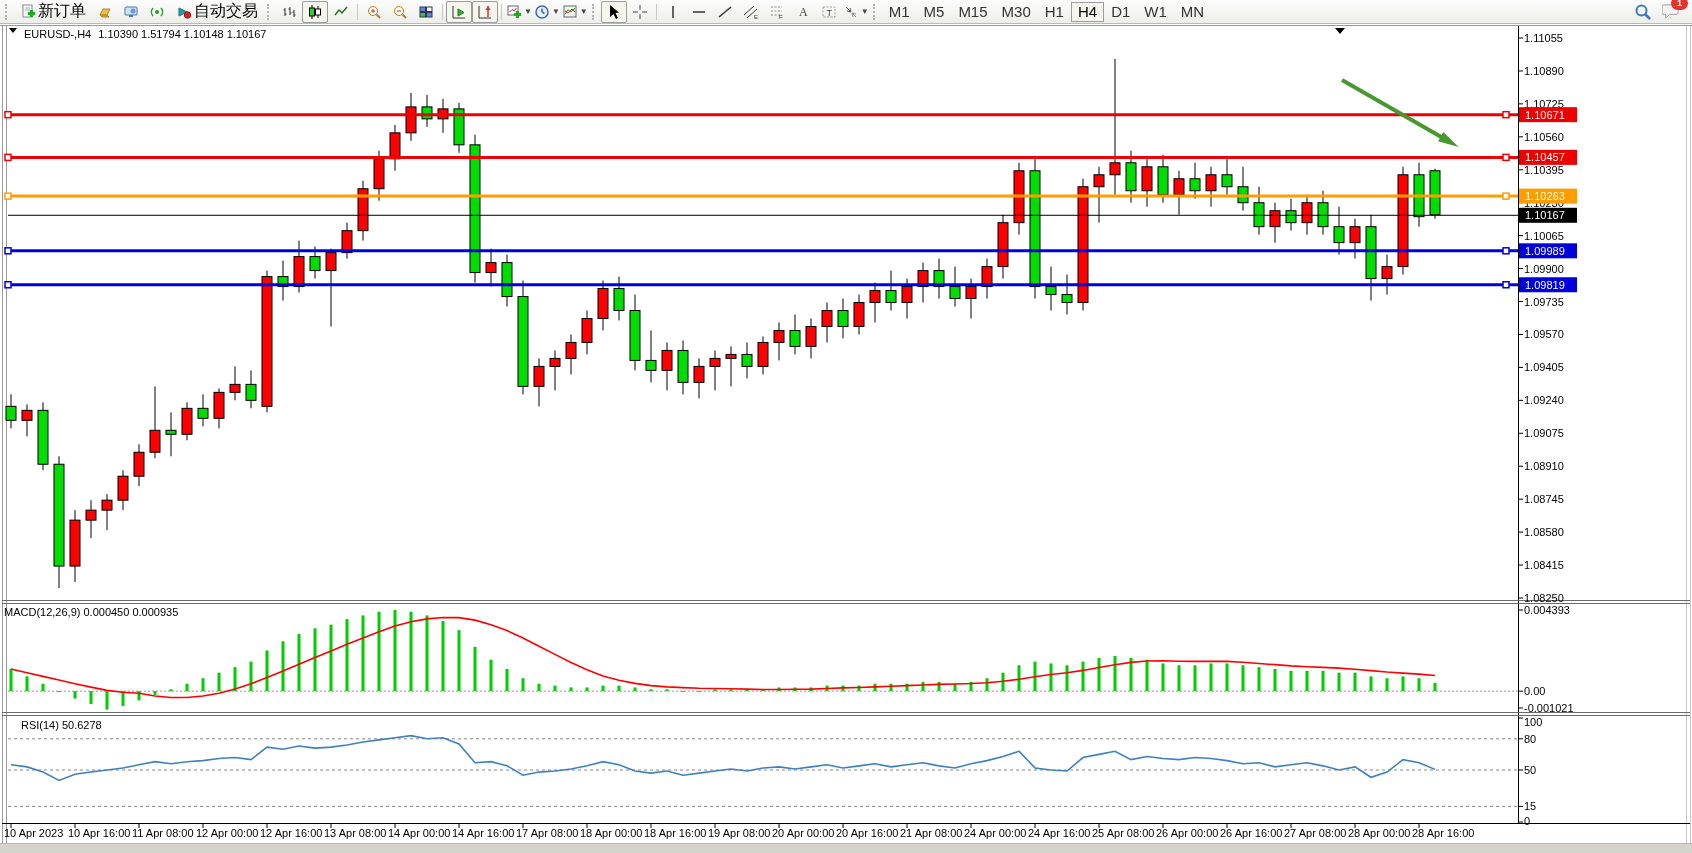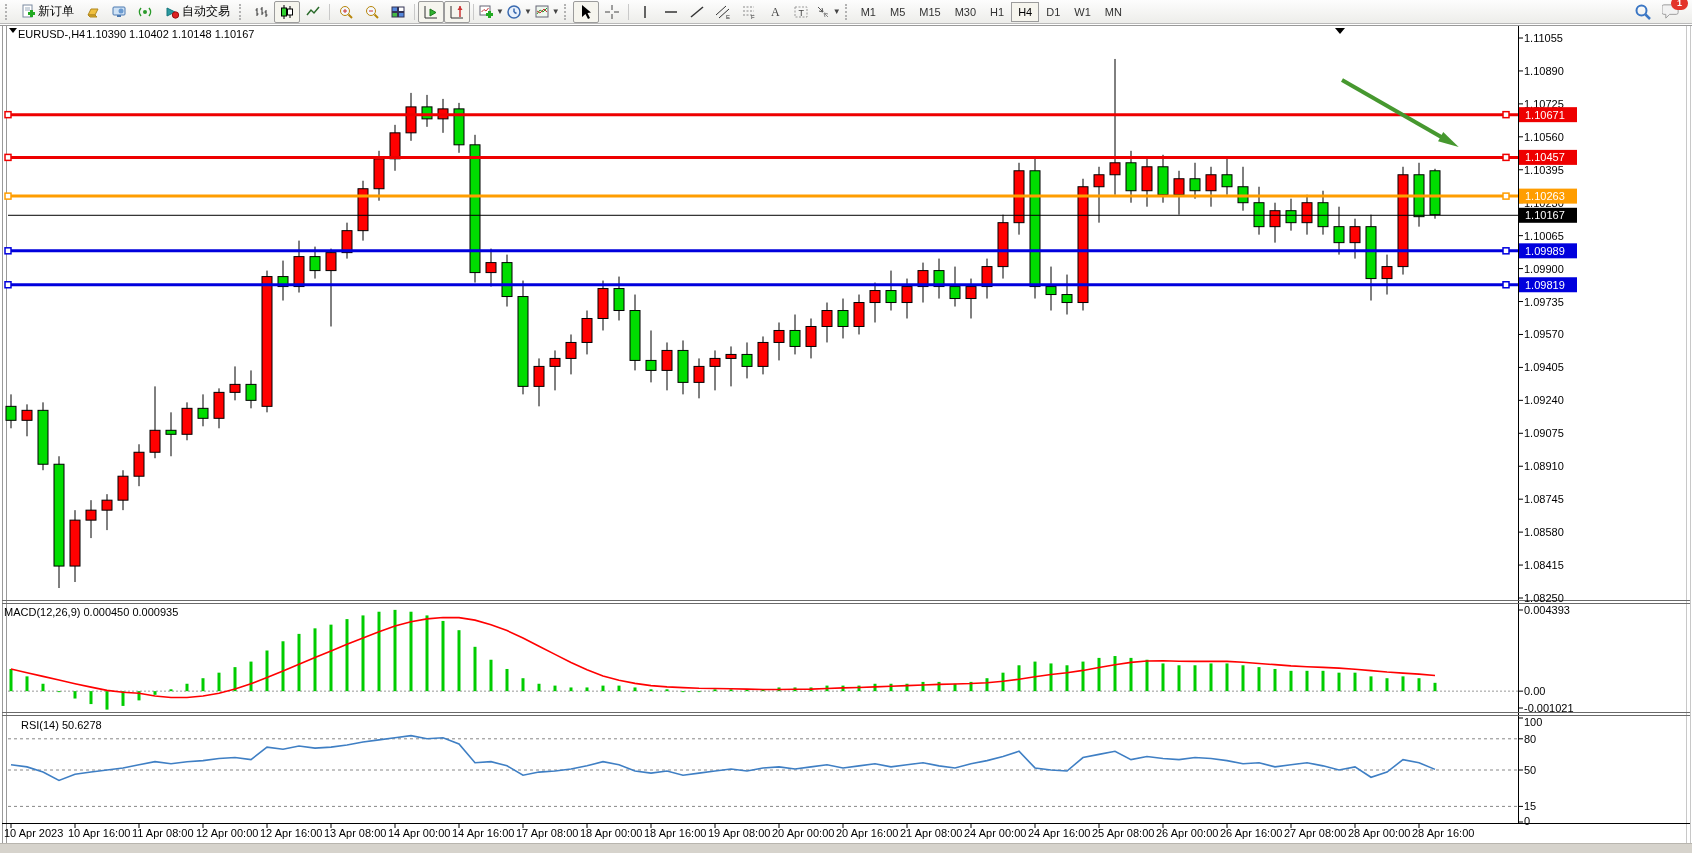--- a/index.html
+++ b/index.html
@@ -7,34 +7,34 @@
        font-family:"Liberation Sans",sans-serif;font-size:11px;color:#000;}
   
   #toolbar{position:absolute;left:0;top:0;width:1692px;height:24px;
            background:linear-gradient(#fdfdfd,#ededea);border-bottom:1px solid #b9b9b9;
            display:flex;align-items:center;padding:0 2px;box-sizing:border-box;}
   .grip{width:3px;height:16px;border-left:2px dotted #b3b3b3;margin:0 4px 0 3px;flex:none;}
   .sep{width:1px;height:16px;background:#c9c9c9;margin:0 3px;flex:none;}
   .tb{height:20px;min-width:24px;display:flex;align-items:center;justify-content:center;
       border:1px solid transparent;border-radius:2px;flex:none;gap:2px;cursor:default;}
   .tb.pressed{background:#f6f5ee;border-color:#9c9c9c;}
-  .tb.txt{padding:0 5px;font-size:12px;}
-  .tf{height:18px;padding:0 6px;font-size:11px;color:#333;display:flex;align-items:center;
+  .tb.txt{padding:0 5px;font-size:16px;}
+  .tf{height:18px;padding:0 6px;font-size:15px;color:#333;display:flex;align-items:center;
       border:1px solid transparent;flex:none;}
   .tf.active{background:#f6f5ee;border-color:#9c9c9c;color:#000;}
   .caret{font-size:8px;color:#444;line-height:1;}
   #tb-right{margin-left:auto;display:flex;align-items:center;margin-right:8px;gap:10px;}
   #chat-badge{position:absolute;right:-6px;top:-5px;background:#e3342b;color:#fff;
               border-radius:8px;min-width:13px;height:13px;font-size:9px;line-height:13px;
               text-align:center;font-weight:bold;padding:0 2px;}
   
   #chartwin{position:absolute;left:0;top:24px;width:1692px;height:829px;background:#fff;}
   #chart-svg{position:absolute;left:0;top:0;}
   .ovl{position:absolute;white-space:nowrap;}
-  #title-ovl{left:9px;top:4px;display:flex;align-items:flex-start;gap:1px;}
+  #title-ovl{left:9px;top:4px;display:flex;align-items:flex-start;gap:7px;}
   #macd-label{left:4px;top:582px;}
   #rsi-label{left:21px;top:695px;}
   #bottom-strip{position:absolute;left:0;top:819px;width:1692px;height:10px;
                 background:#d6d3cc;border-top:1px solid #b8b5ae;}
   .tri{display:inline-block;width:0;height:0;border-left:4px solid transparent;
        border-right:4px solid transparent;border-top:5px solid #000;}
 </style>
 </head>
 <body>
 
@@ -695,19 +695,19 @@
           <line x1="1355" y1="800" x2="1355" y2="804" stroke="#000"></line>
           <text x="1348" y="813" style="font-family:Liberation Sans,sans-serif;font-size:11px;" fill="#000">28 Apr 00:00</text>
           <line x1="1419" y1="800" x2="1419" y2="804" stroke="#000"></line>
           <text x="1412" y="813" style="font-family:Liberation Sans,sans-serif;font-size:11px;" fill="#000">28 Apr 16:00</text>
         </g>
       </svg>
 
     <div class="ovl" id="title-ovl">
       <span class="tri"></span>
       <span>EURUSD-,H4</span>
-      <span>1.10390 1.10402 1.10148 1.10167</span>
+      <span>1.10390 1.51794 1.10148 1.10167</span>
     </div>
     <div class="ovl" id="macd-label">MACD(12,26,9) 0.000450 0.000935</div>
     <div class="ovl" id="rsi-label">RSI(14) 50.6278</div>
     <div id="bottom-strip"></div>
   </div>
 </div>
 
 </body></html>

